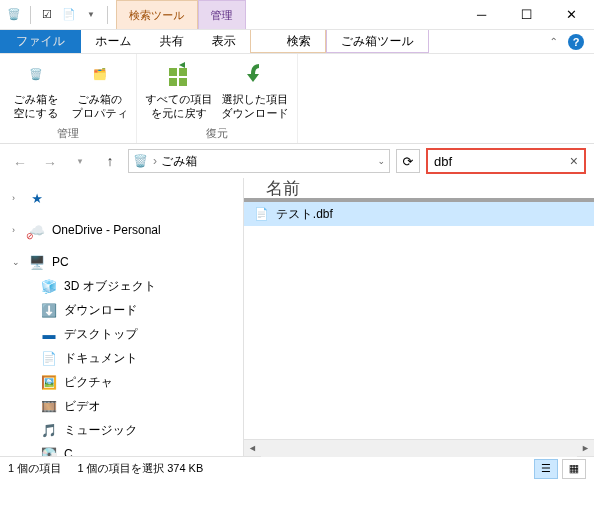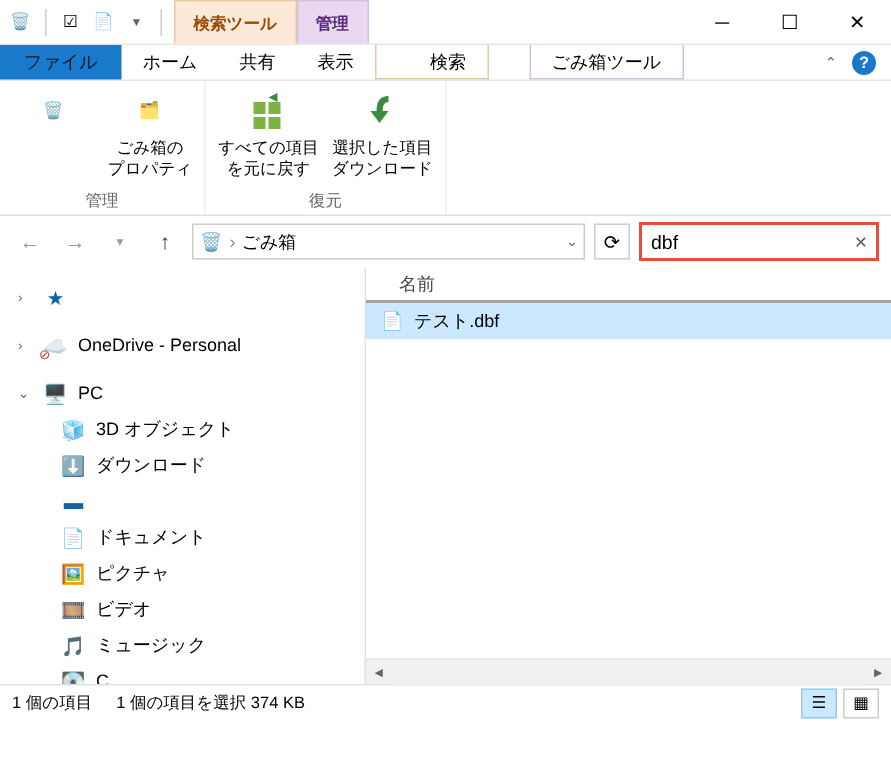--- a/index.html
+++ b/index.html
@@ -3,33 +3,33 @@
 <meta charset="utf-8">
 <style>
 * { margin: 0; padding: 0; box-sizing: border-box; font-family: "Yu Gothic UI", "Meiryo", sans-serif; }
 body { background: #fff; width: 594px; height: 506px; overflow: hidden; font-size: 12px; color: #000; }
 
 .titlebar { height: 30px; display: flex; align-items: stretch; border-bottom: 1px solid #e5e5e5; }
 .title-left { display: flex; align-items: center; padding: 0 6px; gap: 6px; }
 .t-icon { width: 16px; height: 16px; display: flex; align-items: center; justify-content: center; font-size: 11px; }
 .t-sep { width: 1px; height: 18px; background: #ccc; margin: 0 2px; }
 .title-text { padding: 0 10px; display: flex; align-items: center; font-size: 12px; }
-.contextual-tabs { display: flex; height: 100%; font-weight: bold; }
+.contextual-tabs { display: flex; height: 100%; }
 .ctx-tab { display: flex; flex-direction: column; align-items: center; justify-content: center; padding: 0 12px; font-size: 11px; }
 .ctx-search { background: #fde9d9; border: 1px solid #e8c9a6; border-bottom: none; color: #9c4a00; }
 .ctx-manage { background: #e8d9f0; border: 1px solid #d5bde3; border-bottom: none; color: #5a2a82; }
 .title-gap { flex: 1; }
 .win-controls { display: flex; align-items: center; }
 .win-btn { width: 45px; height: 30px; display: flex; align-items: center; justify-content: center; font-size: 13px; }
 
 .menubar { height: 24px; display: flex; align-items: stretch; border-bottom: 1px solid #e5e5e5; }
-.menu-file { background: #1979ca; color: #0f172a; padding: 0 16px; display: flex; align-items: center; font-size: 12px; }
+.menu-file { background: #1979ca; color: #e5e5e5; padding: 0 16px; display: flex; align-items: center; font-size: 12px; }
 .menu-item { padding: 0 14px; display: flex; align-items: center; font-size: 12px; }
 .menu-search { border: 1px solid #e8c9a6; border-top: none; padding-left: 36px; }
-.menu-trash { border: 1px solid #d5bde3; border-top: none; margin-left: 27px; }
+.menu-trash { border: 1px solid #d5bde3; border-top: none; }
 .menu-gap { flex: 1; }
 .menu-right { display: flex; align-items: center; padding-right: 10px; gap: 10px; }
 .help-icon { width: 16px; height: 16px; border-radius: 50%; background: #1979ca; color: #fff; display: flex; align-items: center; justify-content: center; font-size: 11px; font-weight: bold; }
 
 .ribbon { height: 90px; display: flex; border-bottom: 1px solid #e1e1e1; }
 .ribbon-group { display: flex; flex-direction: column; align-items: center; border-right: 1px solid #eee; padding: 4px 6px 0; }
 .ribbon-buttons { display: flex; gap: 4px; flex: 1; }
 .ribbon-btn { display: flex; flex-direction: column; align-items: center; justify-content: flex-start; width: 60px; text-align: center; font-size: 11px; line-height: 1.3; }
 .ribbon-ic { width: 32px; height: 32px; margin-bottom: 2px; display: flex; align-items: center; justify-content: center; }
 .ribbon-label { font-size: 11px; color: #666; padding: 2px 0; }
@@ -50,21 +50,21 @@
 .sidebar::-webkit-scrollbar { width: 17px; }
 .sidebar::-webkit-scrollbar-track { background: #f0f0f0; }
 .sidebar::-webkit-scrollbar-thumb { background: #c1c1c1; }
 .tree-item { display: flex; align-items: center; height: 24px; padding-left: 12px; gap: 6px; font-size: 12px; }
 .tree-item.indent { padding-left: 40px; }
 .tree-chevron { width: 10px; font-size: 9px; color: #666; }
 .tree-icon { width: 18px; height: 18px; display: flex; align-items: center; justify-content: center; font-size: 13px; }
 .tree-spacer { height: 8px; }
 
 .main { flex: 1; display: flex; flex-direction: column; }
-.col-header { height: 24px; border-bottom: 2px solid #a3a3a3; display: flex; align-items: center; padding-left: 22px; font-size: 12px; color: #444; }
+.col-header { height: 24px; border-bottom: 4px solid #a3a3a3; display: flex; align-items: center; padding-left: 22px; font-size: 17px; color: #444; }
 .file-row { height: 24px; display: flex; align-items: center; padding-left: 10px; gap: 6px; background: #cce8ff; font-size: 12px; }
 .file-icon { width: 16px; height: 16px; display: flex; align-items: center; justify-content: center; }
 .hscroll { height: 17px; border-top: 1px solid #e1e1e1; display: flex; align-items: center; background: #f0f0f0; }
 .hscroll-arrow { width: 17px; height: 17px; display: flex; align-items: center; justify-content: center; font-size: 9px; color: #666; }
 .hscroll-track { flex: 1; height: 17px; background: #f0f0f0; }
 
 .statusbar { height: 24px; border-top: 1px solid #e1e1e1; display: flex; align-items: center; padding: 0 8px; font-size: 11px; gap: 16px; }
 .status-gap { flex: 1; }
 .view-btns { display: flex; gap: 4px; }
 .view-btn { width: 24px; height: 20px; border: 1px solid #ccc; display: flex; align-items: center; justify-content: center; font-size: 11px; }
@@ -106,20 +106,22 @@
     <span style="font-size:10px;color:#666">⌃</span>
     <span class="help-icon">?</span>
   </div>
 </div>
 
 <div class="ribbon">
   <div class="ribbon-group">
     <div class="ribbon-buttons">
       <div class="ribbon-btn">
         <div class="ribbon-ic">🗑️</div>
+        <span style="white-space:pre-line">ごみ箱を
+空にする</span>
       </div>
       <div class="ribbon-btn">
         <div class="ribbon-ic">🗂️</div>
         <span style="white-space:pre-line">ごみ箱の
 プロパティ</span>
       </div>
     </div>
     <div class="ribbon-label">管理</div>
   </div>
   <div class="ribbon-group">
@@ -192,20 +194,21 @@
     <div class="tree-item indent">
       <span class="tree-icon">🧊</span>
       <span>3D オブジェクト</span>
     </div>
     <div class="tree-item indent">
       <span class="tree-icon">⬇️</span>
       <span>ダウンロード</span>
     </div>
     <div class="tree-item indent">
       <span class="tree-icon" style="color:#0d62ab">▬</span>
+      <span>デスクトップ</span>
     </div>
     <div class="tree-item indent">
       <span class="tree-icon">📄</span>
       <span>ドキュメント</span>
     </div>
     <div class="tree-item indent">
       <span class="tree-icon">🖼️</span>
       <span>ピクチャ</span>
     </div>
     <div class="tree-item indent">

